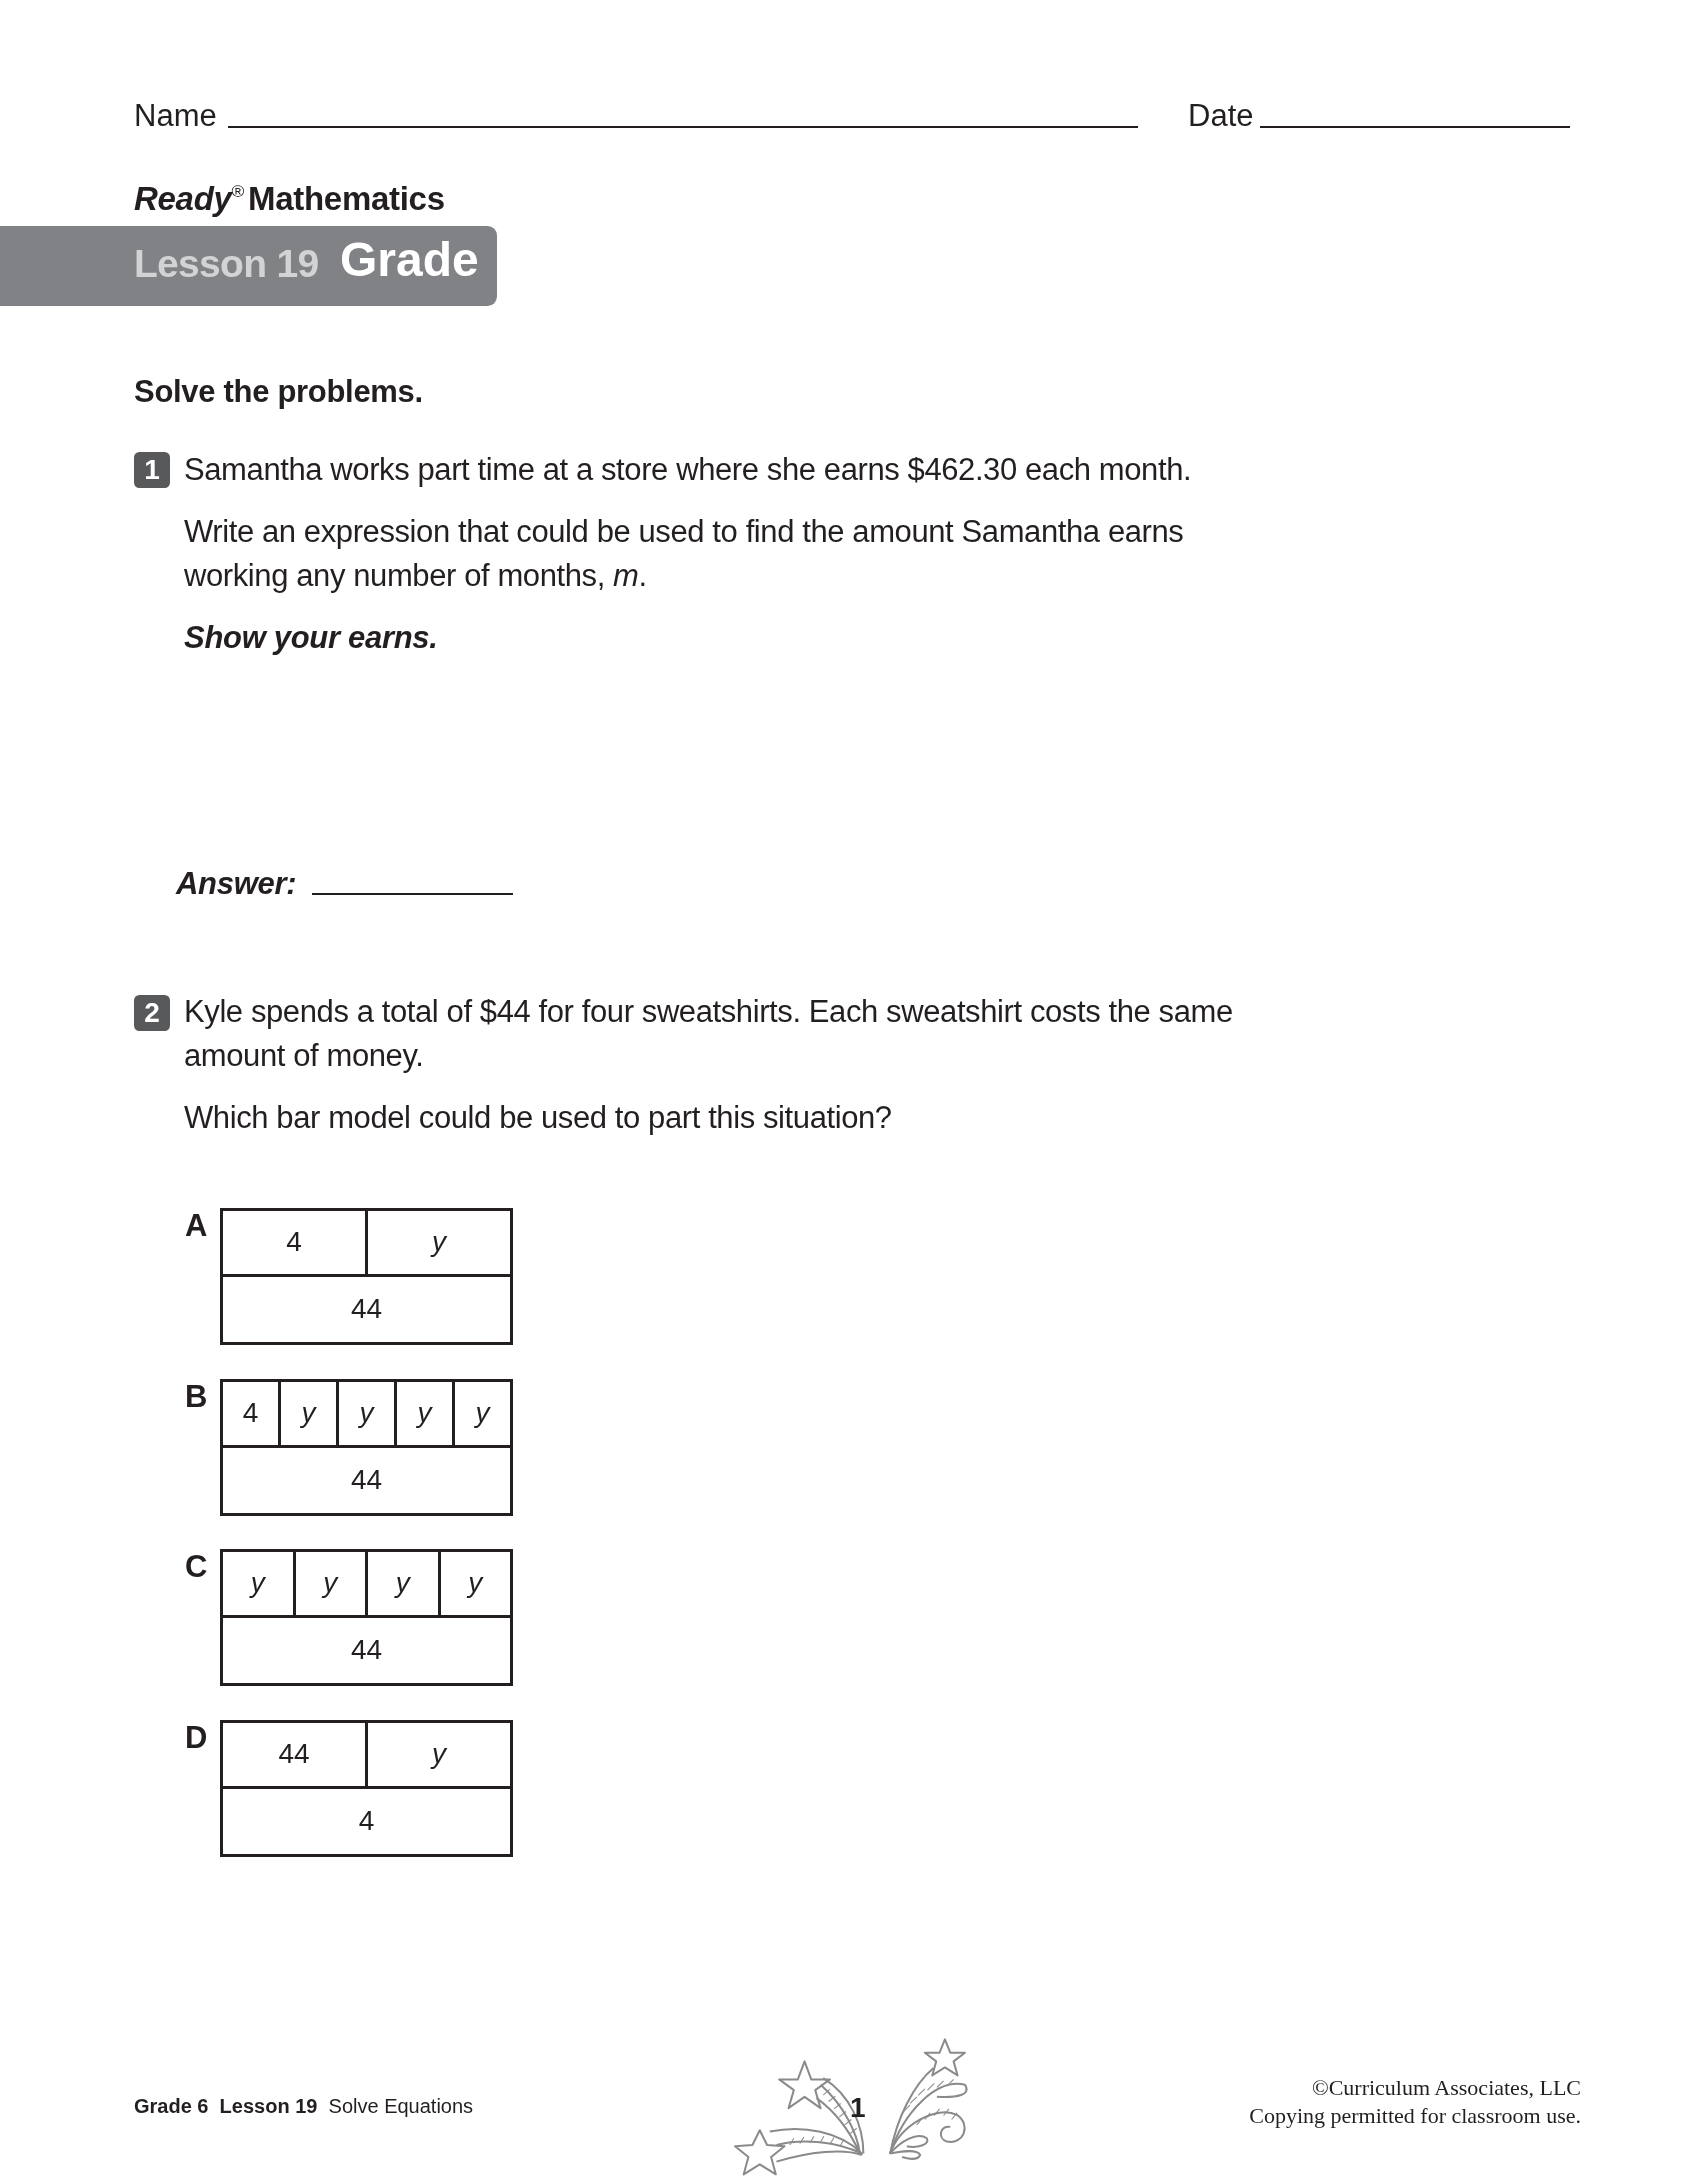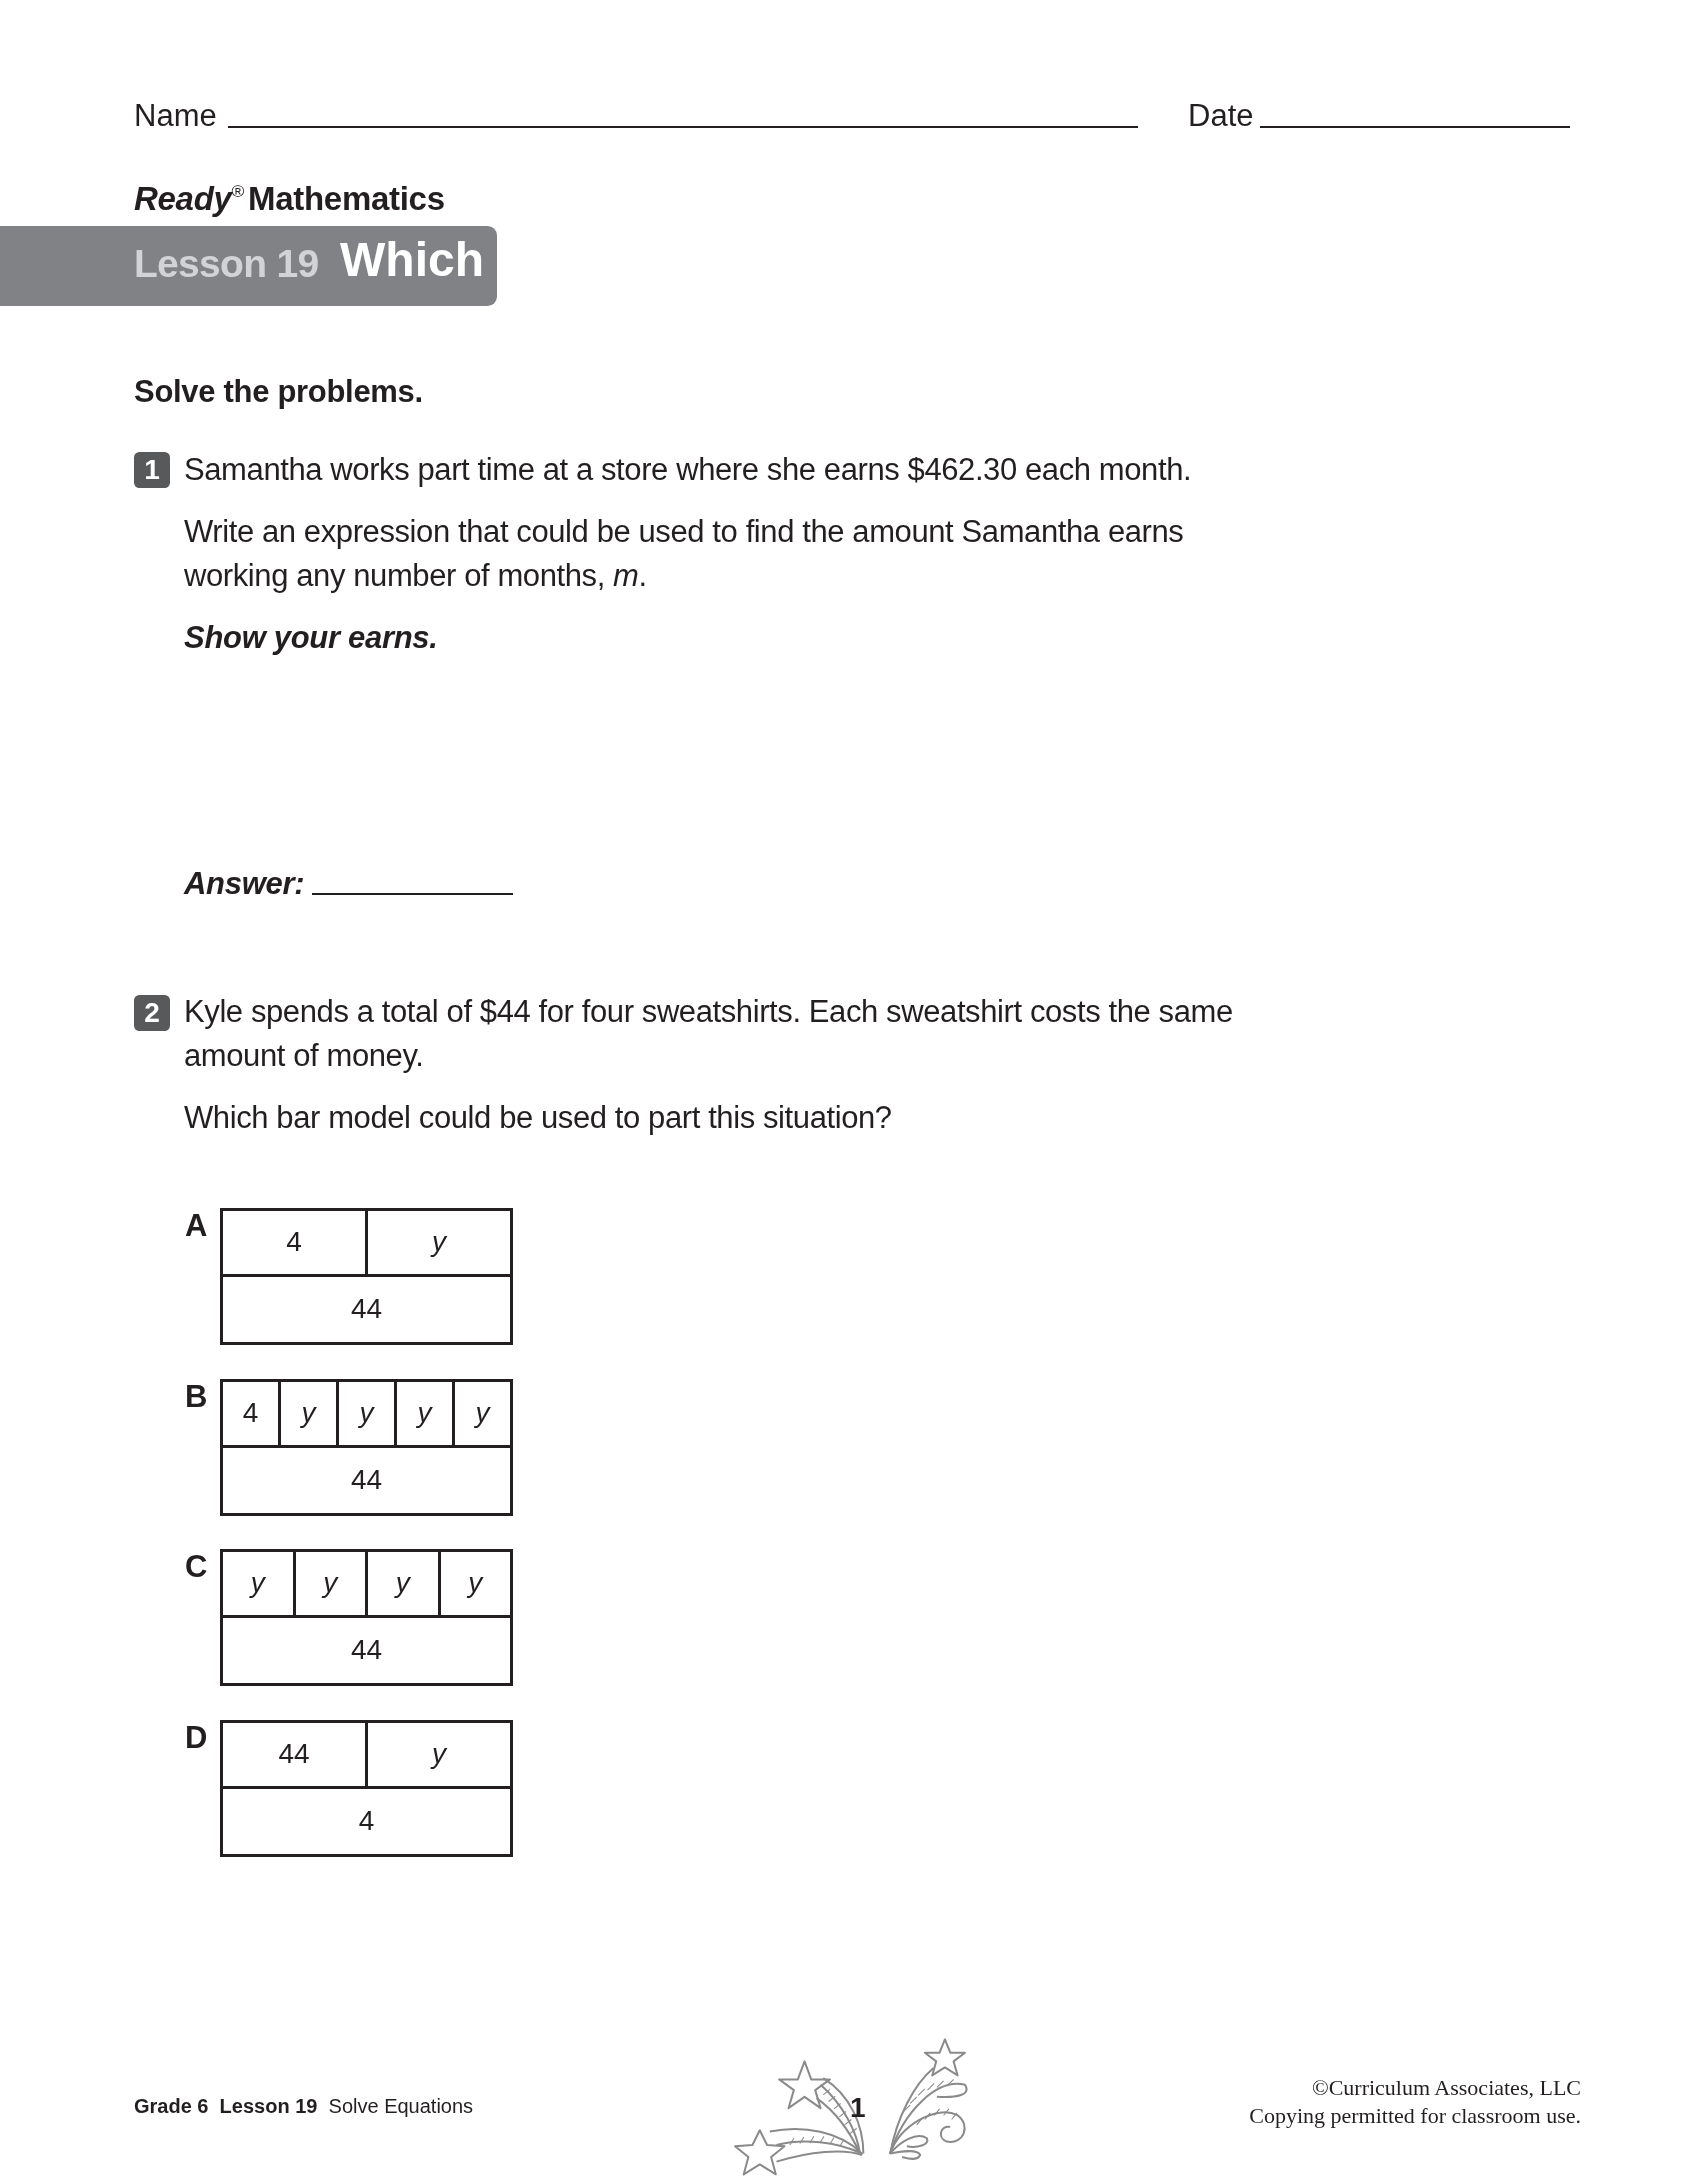--- a/index.html
+++ b/index.html
@@ -41,31 +41,31 @@
 <div class="abs hdr-line" style="left:228px; top:126px; width:910px;"></div>
 <div class="abs hdr-label" style="left:1188px; top:100px;">Date</div>
 <div class="abs hdr-line" style="left:1260px; top:126px; width:310px;"></div>
 
 <div class="abs brand" style="left:134px; top:182px;">
   <span class="ready">Ready</span><sup>®</sup><span>Mathematics</span>
 </div>
 
 <div class="abs lesson-bar"></div>
 <div class="abs lesson-num">Lesson 19</div>
-<div class="abs lesson-quiz">Which</div>
+<div class="abs lesson-quiz">Grade</div>
 
 <div class="abs instr" style="left:134px; top:376px;">Solve the problems.</div>
 
 <div class="abs badge" style="left:134px; top:452px;">1</div>
 <div class="abs qtext" style="left:184px; top:448px;">Samantha works part time at a store where she earns $462.30 each month.</div>
 <div class="abs qtext" style="left:184px; top:510px;">Write an expression that could be used to find the amount Samantha earns</div>
 <div class="abs qtext" style="left:184px; top:554px;"><span>working any number of months, </span><i>m</i><span>.</span></div>
 <div class="abs bold-italic" style="left:184px; top:622px;">Show your earns.</div>
 <div class="abs" style="left:184px; top:663px; width:1071px; height:174px;"></div>
-<div class="abs bold-italic" style="left:184px; top:868px;">Answer:</div>
+<div class="abs bold-italic" style="left:176px; top:868px;">Answer:</div>
 <div class="abs answer-line" style="left:312px; top:893px; width:201px;"></div>
 
 <div class="abs badge" style="left:134px; top:995px;">2</div>
 <div class="abs qtext" style="left:184px; top:990px;">Kyle spends a total of $44 for four sweatshirts. Each sweatshirt costs the same</div>
 <div class="abs qtext" style="left:184px; top:1034px;">amount of money.</div>
 <div class="abs qtext" style="left:184px; top:1096px;">Which bar model could be used to part this situation?</div>
 
 <div class="abs opt-letter" style="left:185px; top:1210px;">A</div>
 <div class="abs bar-model" style="left:220px; top:1208px;">
   <div class="bm-row top">

